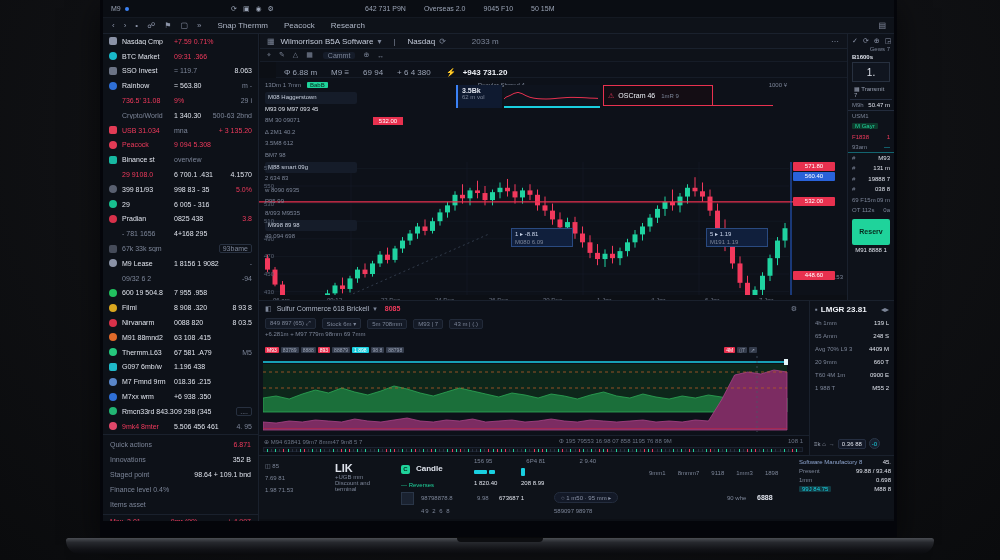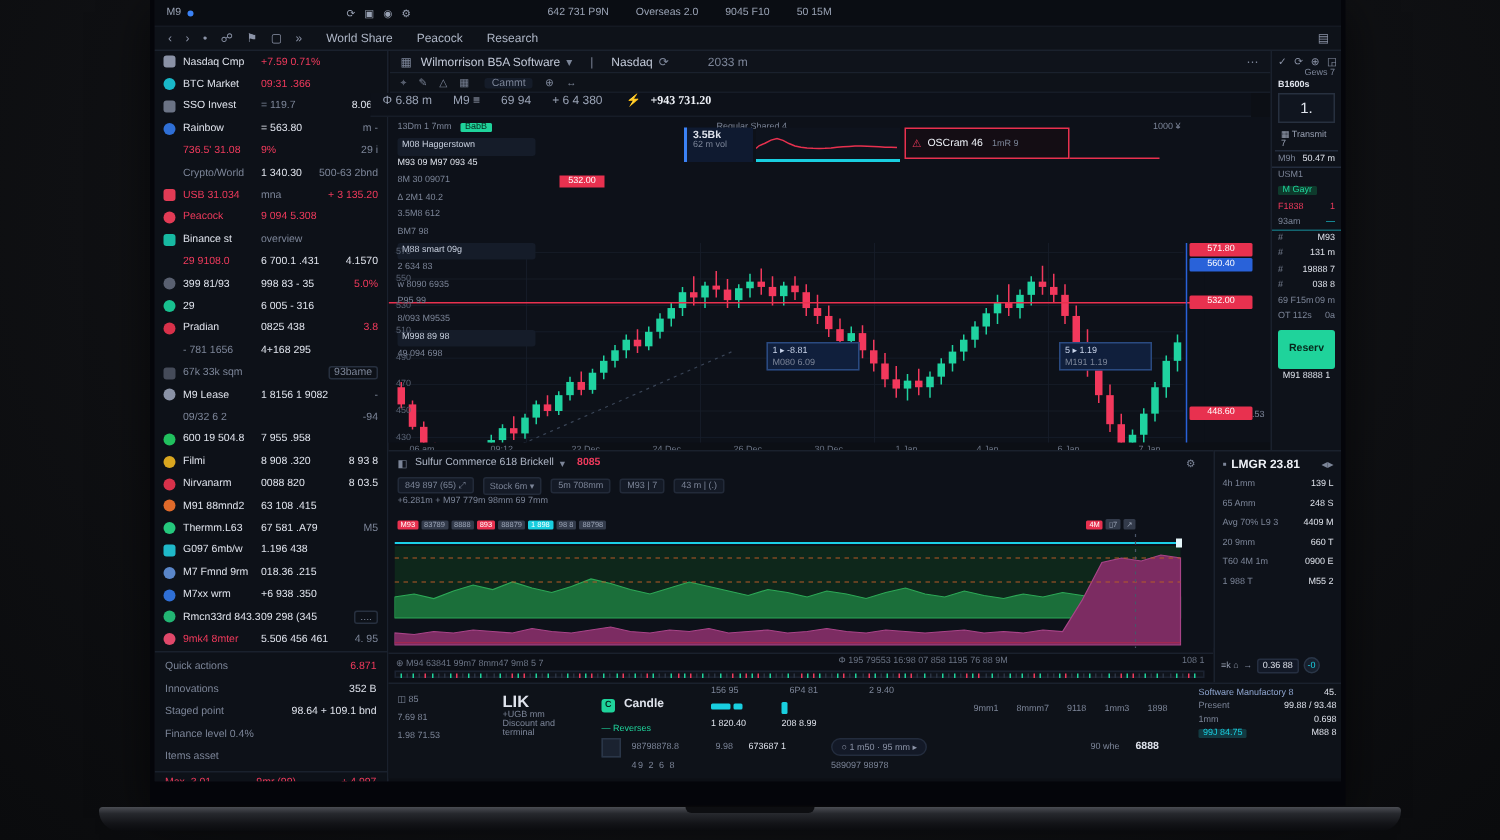--- a/index.html
+++ b/index.html
@@ -45,22 +45,22 @@
   .wrow .mid { flex:1; overflow:hidden; }
   .wrow .rt { margin-left:3px; }
   .acct { border-top:1px solid #1a212d; padding:2px 0; }
   .arow { display:flex; justify-content:space-between; padding:0 7px; height:15px; align-items:center; font-size:7px; }
 
   
   .symbolbar { position:absolute; left:157px; top:34px; width:587px; height:15px; background:#0f131b;
                border-bottom:1px solid #1a212d; display:flex; align-items:center; font-size:8px; color:#c3cad9; }
   .toolsbar { position:absolute; left:157px; top:49px; width:587px; height:13px; background:#0e1219;
               border-bottom:1px solid #161c27; display:flex; align-items:center; font-size:7px; color:#7c8598; }
-  .ohlcbar { position:absolute; left:144px; top:62px; width:587px; height:16px; background:#0d1119;
-             border-bottom:1px solid #161c27; display:flex; align-items:flex-start; font-size:8px; color:#9aa3b5; }
+  .ohlcbar { position:absolute; left:173px; top:62px; width:587px; height:16px; background:#0d1119;
+             border-bottom:1px solid #161c27; display:flex; align-items:flex-end; font-size:8px; color:#9aa3b5; }
   .chartpanel { position:absolute; left:156px; top:78px; width:588px; height:217px; background:#0d1119; overflow:hidden; }
   .chartstrip { position:absolute; left:0; top:2px; width:100%; height:10px; display:flex; align-items:center;
                 font-size:6px; color:#7c8598; }
   .legend { position:absolute; left:6px; top:14px; width:92px; }
   .lrow { font-size:6px; height:11.6px; line-height:11.6px; white-space:nowrap; overflow:hidden; }
   .lrow.chip { background:#151c29; border-radius:2px; padding:0 3px; }
   .infobox { position:absolute; left:197px; top:7px; width:46px; height:23px; background:#0f1a30;
              border-left:2px solid #3b82f6; padding:2px 4px; font-size:7px; }
   .sparkbox { position:absolute; left:245px; top:7px; width:96px; height:23px; background:#0e131d;
               border-bottom:2px solid #19cfe0; }
@@ -137,21 +137,21 @@
     <span class="abs" style="left:262px;display:flex;gap:18px;" id="tickerRow">
           <span>642 731 P9N</span>
           <span>Overseas 2.0</span>
           <span>9045 F10</span>
           <span>50 15M</span>
         </span>
   </div>
 
   <div class="appbar">
     <span id="navIcons"><span class="ic">‹</span><span class="ic">›</span><span class="ic">•</span><span class="ic">☍</span><span class="ic">⚑</span><span class="ic">▢</span><span class="ic">»</span></span>
-    <span class="tab">World Share</span>
+    <span class="tab">Snap Thermm</span>
     <span class="tab">Peacock</span>
     <span class="tab">Research</span>
     <span class="abs" style="right:8px;" id="appbarRight">▤</span>
   </div>
 
   <div class="watchlist">
     <div id="wrows">
           <div class="wrow">
             <div class="ico sq" style="background: rgb(138, 146, 166);"></div>
             <div class="nm wht">Nasdaq Cmp</div>
@@ -366,21 +366,21 @@
     <span style="margin-left:8px;">⊕</span>
     <span style="margin-left:8px;">↔</span>
   </div>
 
   <div class="ohlcbar">
     <span style="margin-left:8px;">Φ 6.88 m</span>
     <span style="margin-left:14px;">M9 ≡</span>
     <span style="margin-left:14px;">69 94</span>
     <span style="margin-left:14px;">+ 6 4 380</span>
     <span style="margin-left:16px;" class="red">⚡</span>
-    <span style="margin-left:6px;font-weight:bold;color:#eef1f7;font-family:Liberation Serif, serif;">+943 731.20</span>
+    <span style="margin-left:6px;font-weight:bold;color:#eef1f7;">+943 731.20</span>
   </div>
 
   <div class="chartpanel">
     <div class="chartstrip">
       <span style="margin-left:6px;">13Dm 1 7mm</span>
       <span style="margin-left:6px;background:#1fd39b;color:#06281c;padding:0 3px;border-radius:1px;">BabB</span>
       <span style="margin-left:150px;">Regular Shared 4</span>
       <span style="margin-left:auto;margin-right:60px;">1000 ¥</span>
     </div>
     <svg id="candleSvg" width="544" height="188" style="left:0;top:84px;">

